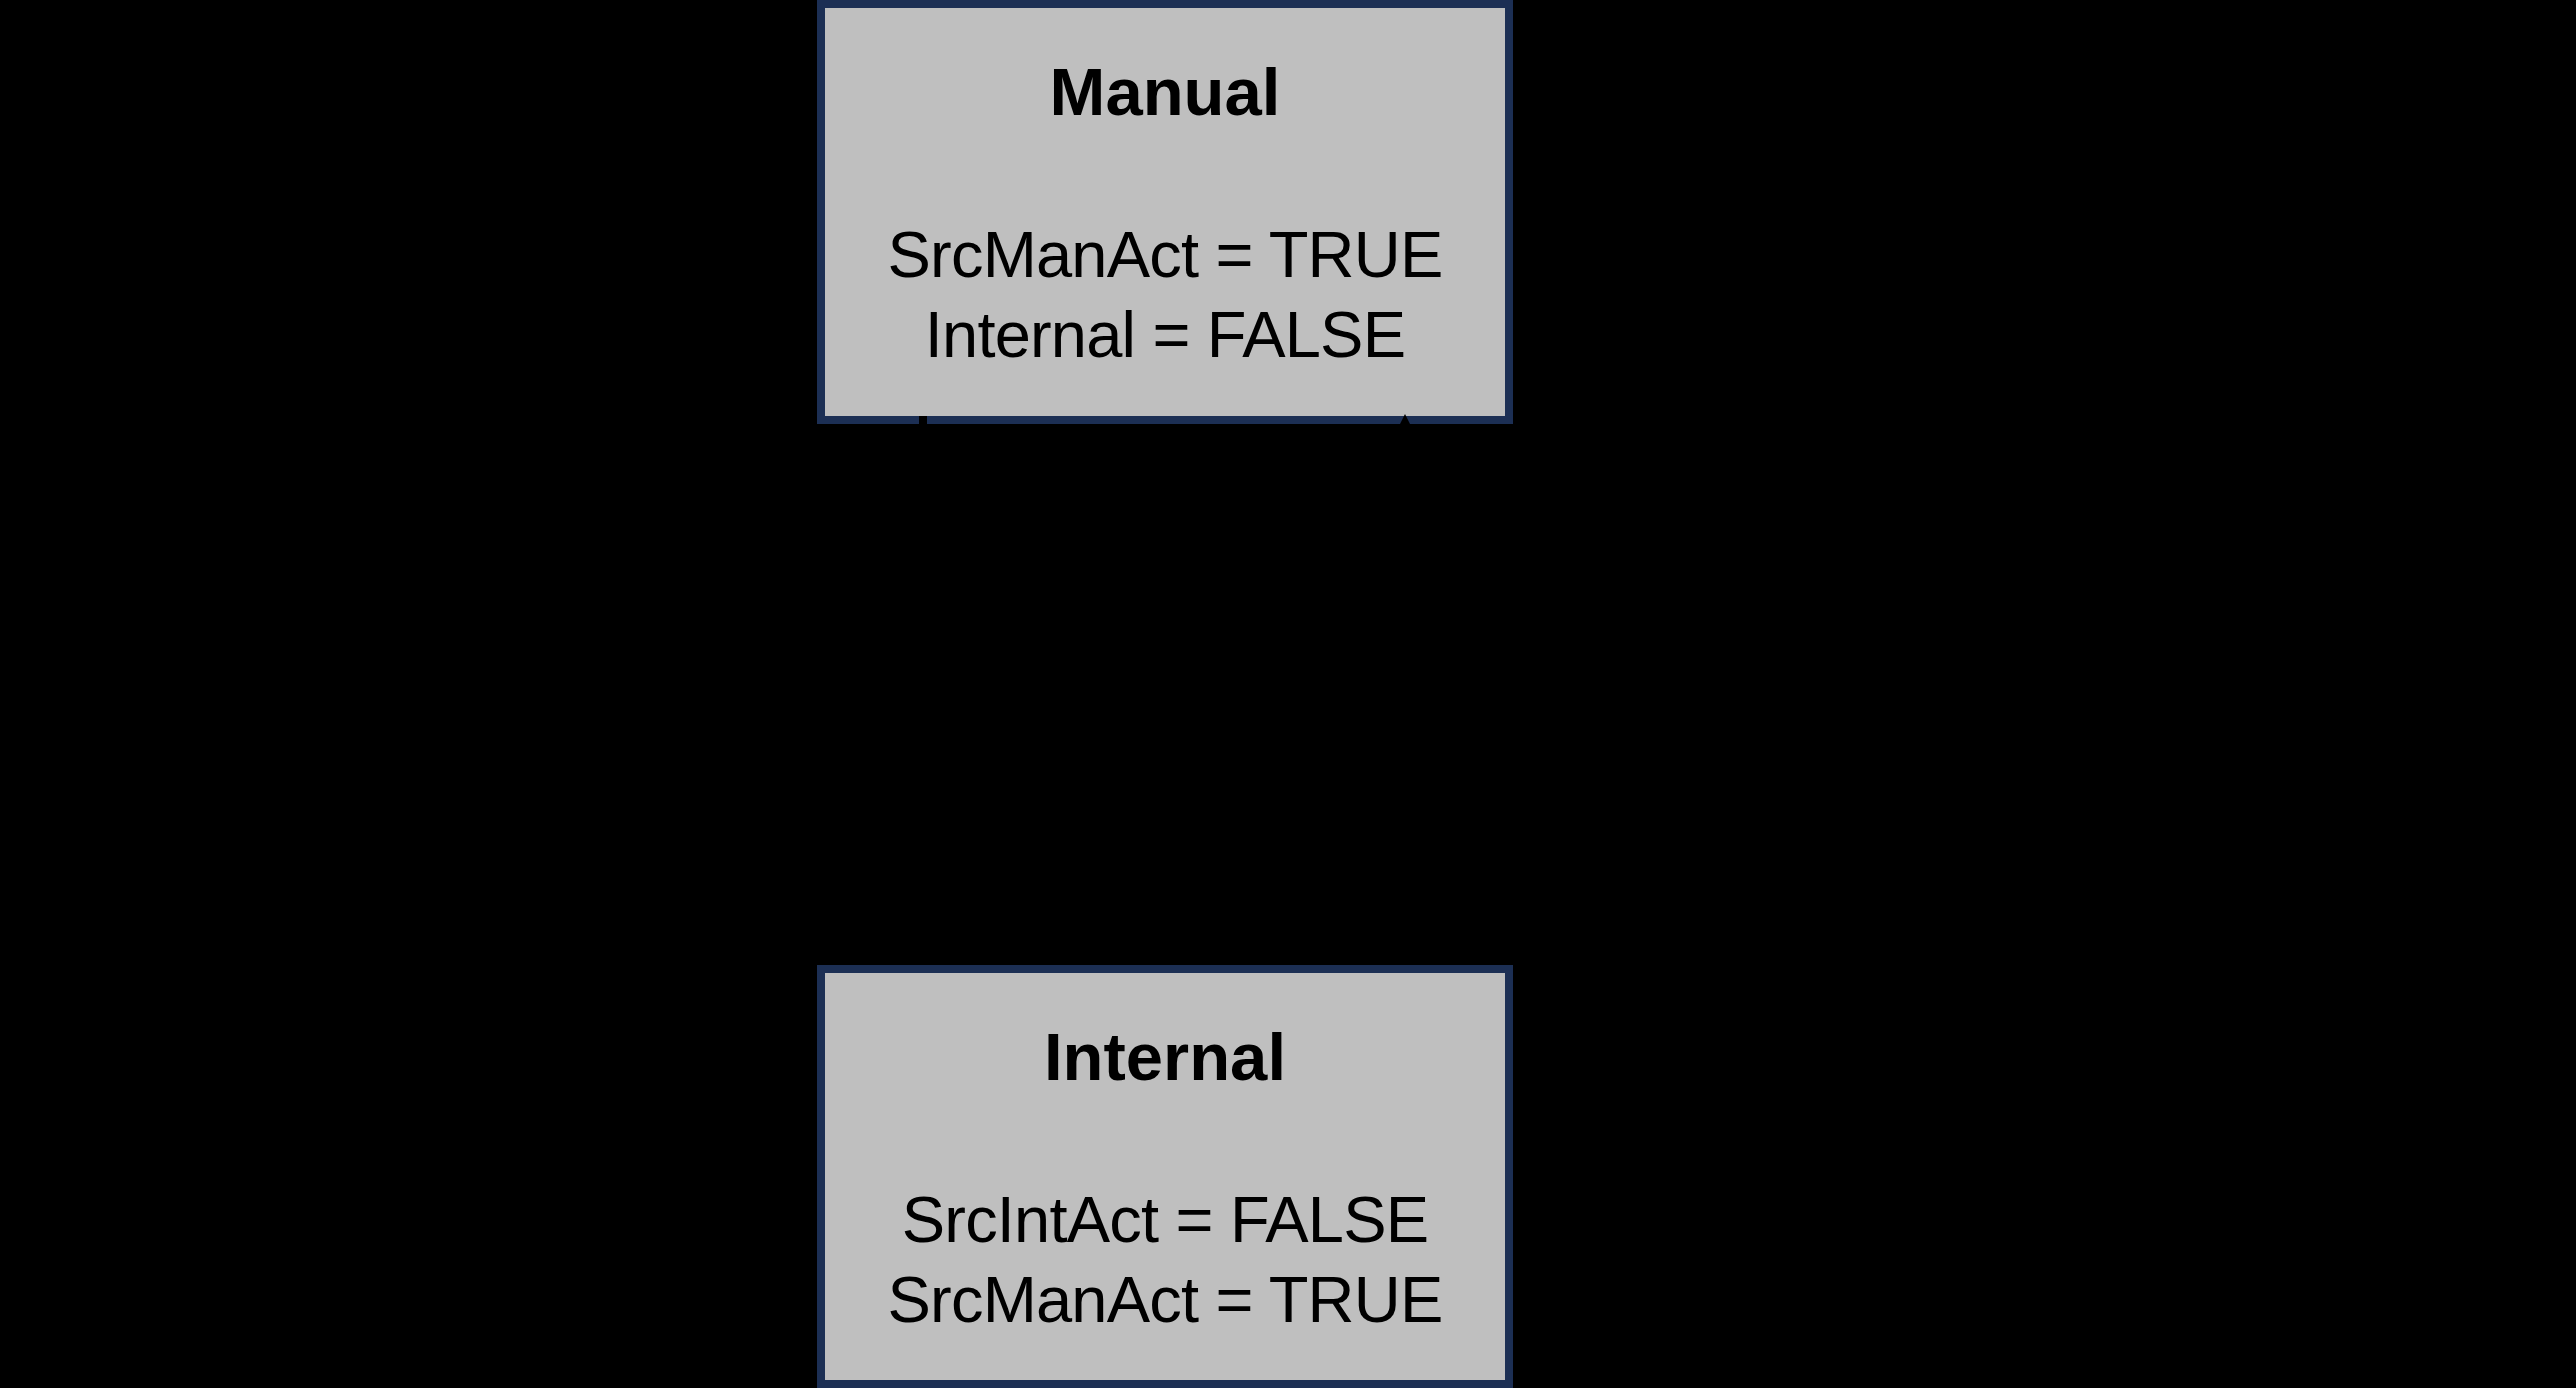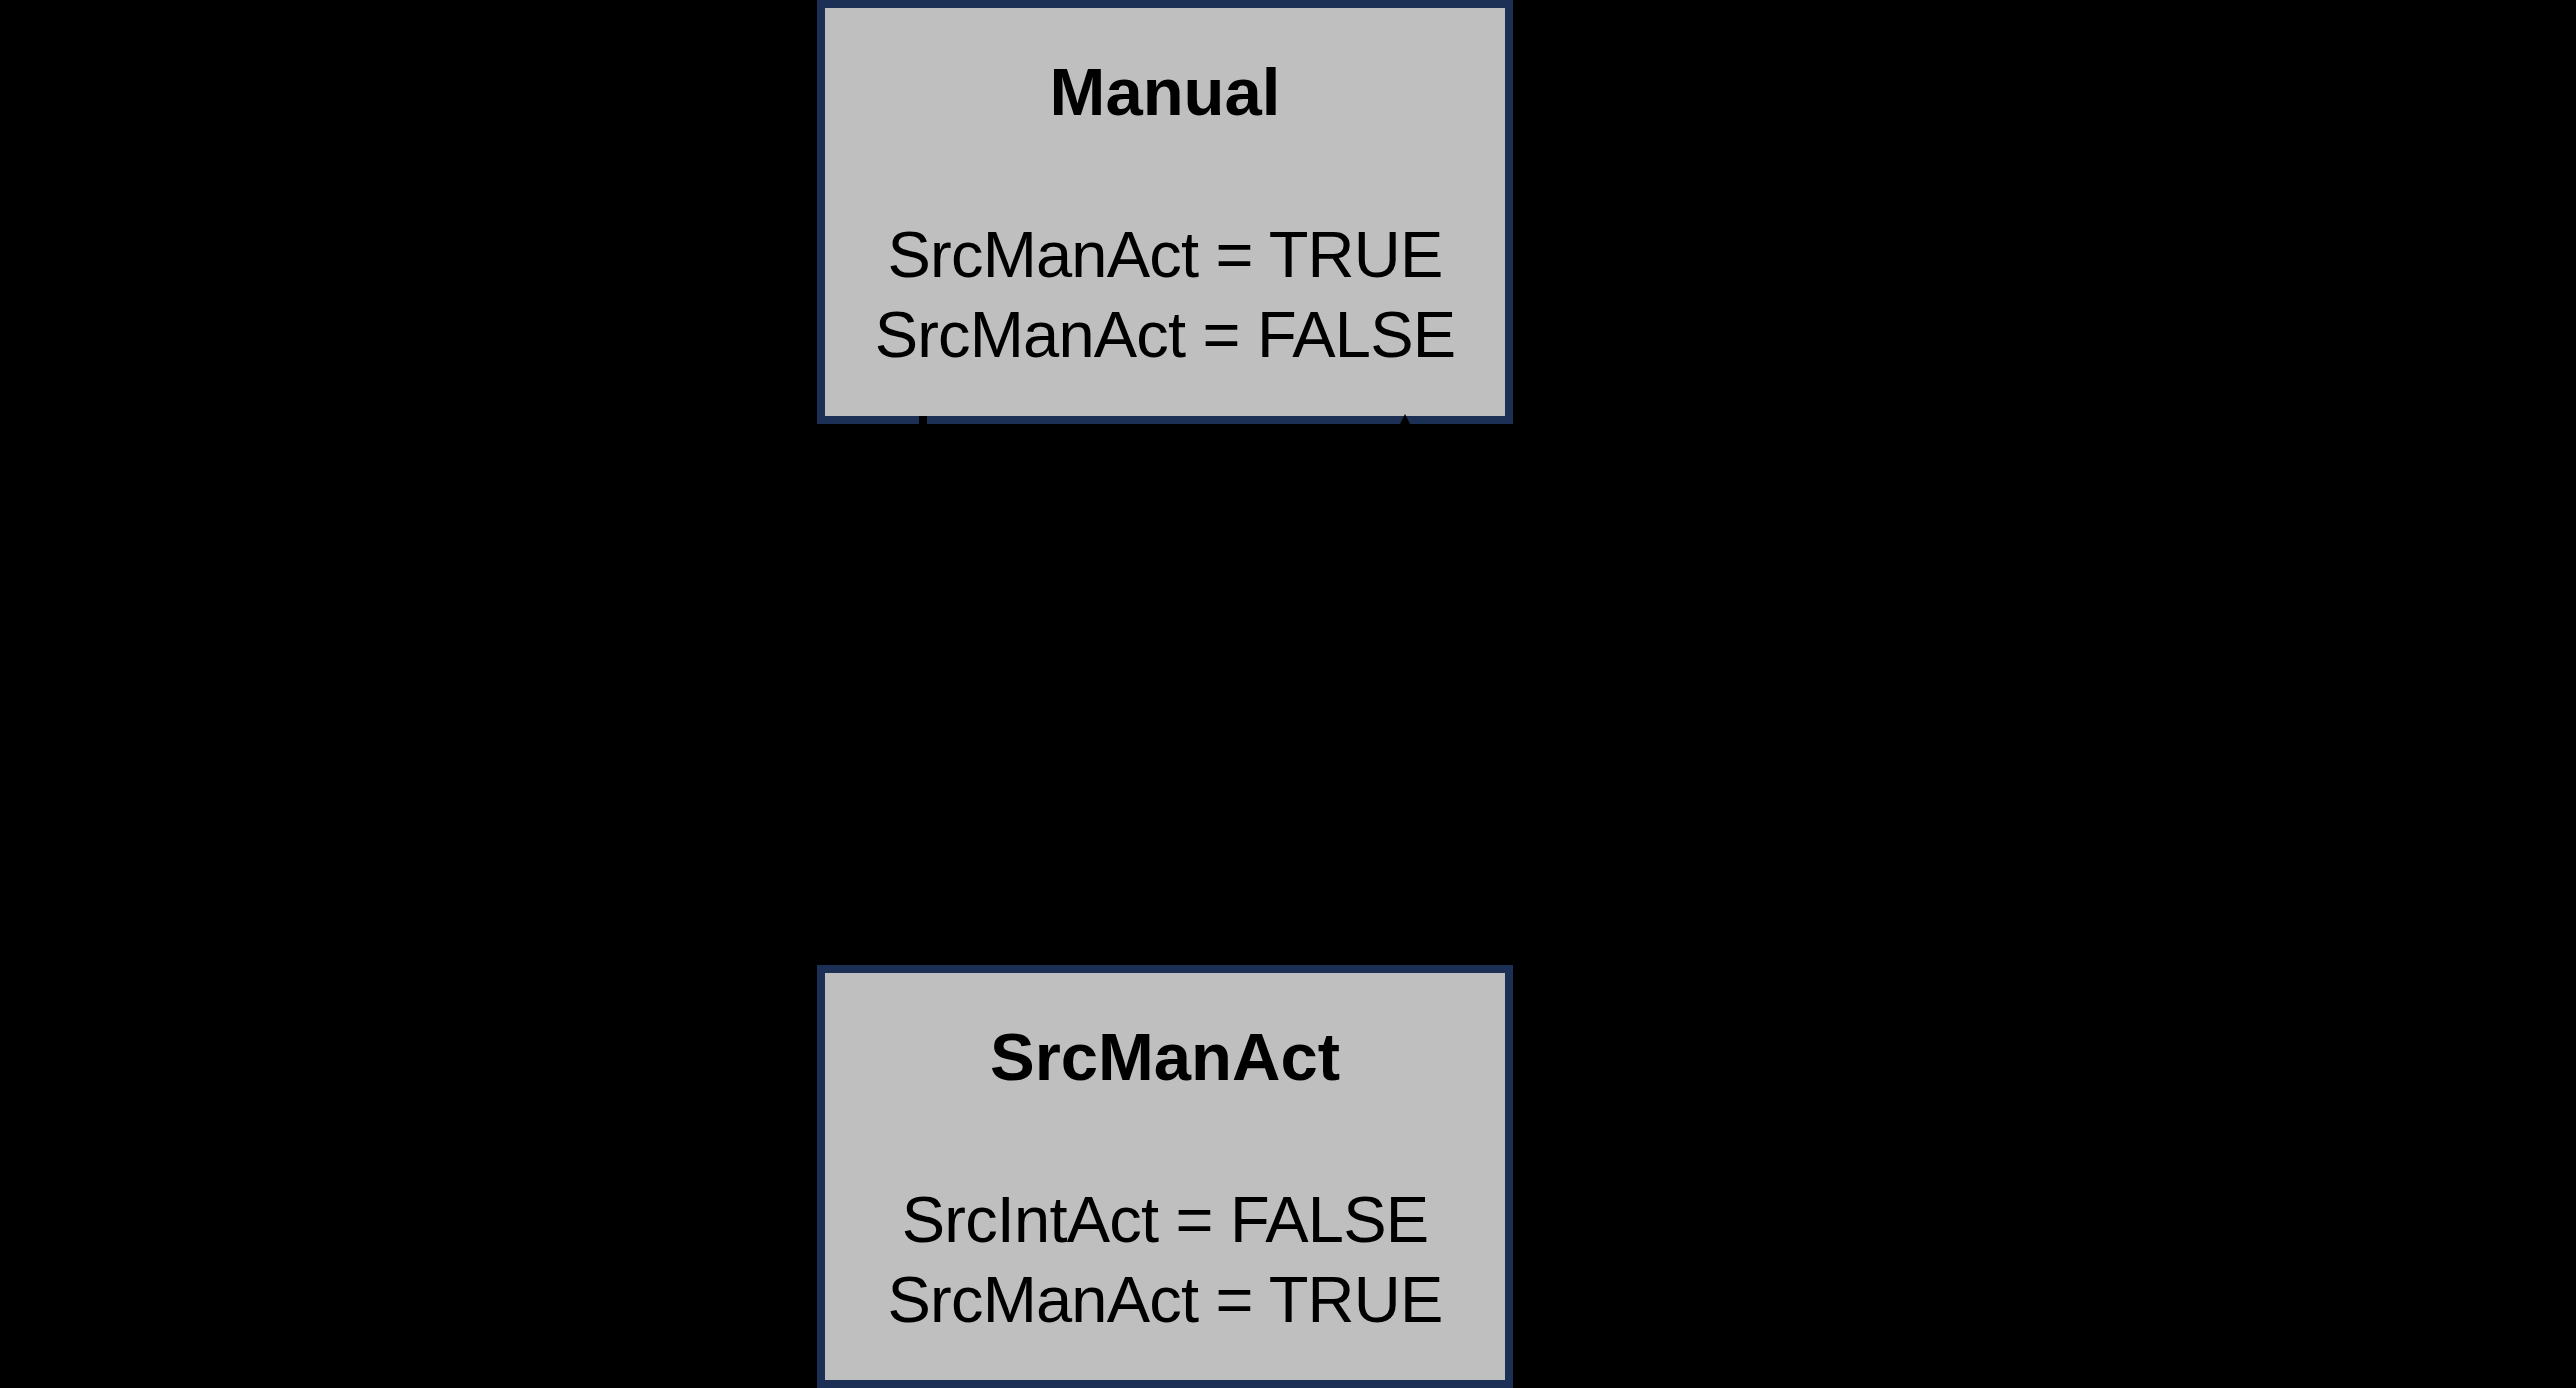--- a/index.html
+++ b/index.html
@@ -91,26 +91,26 @@
 
   <div class="arrow arrow--up">
     <div class="arrow-head"></div>
     <div class="arrow-line"></div>
   </div>
 
   <div class="state state--manual">
     <span class="state-title">Manual</span>
     <div class="state-body">
       <span class="state-line">SrcManAct = TRUE</span>
-      <span class="state-line">SrcManAct = FALSE</span>
+      <span class="state-line">Internal = FALSE</span>
     </div>
   </div>
 
   <div class="state state--internal">
-    <span class="state-title">SrcManAct</span>
+    <span class="state-title">Internal</span>
     <div class="state-body">
       <span class="state-line">SrcIntAct = FALSE</span>
       <span class="state-line">SrcManAct = TRUE</span>
     </div>
   </div>
 
 </div>
 
 
 </body></html>

